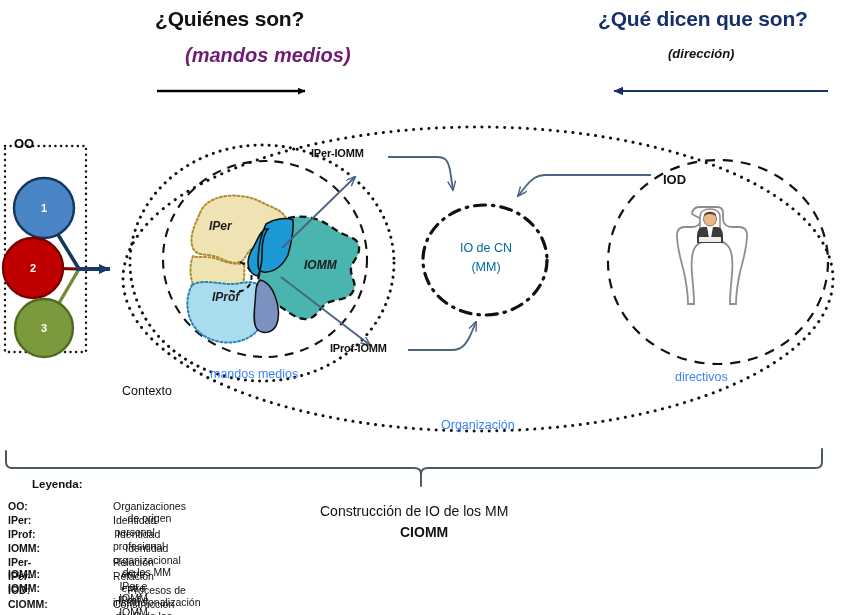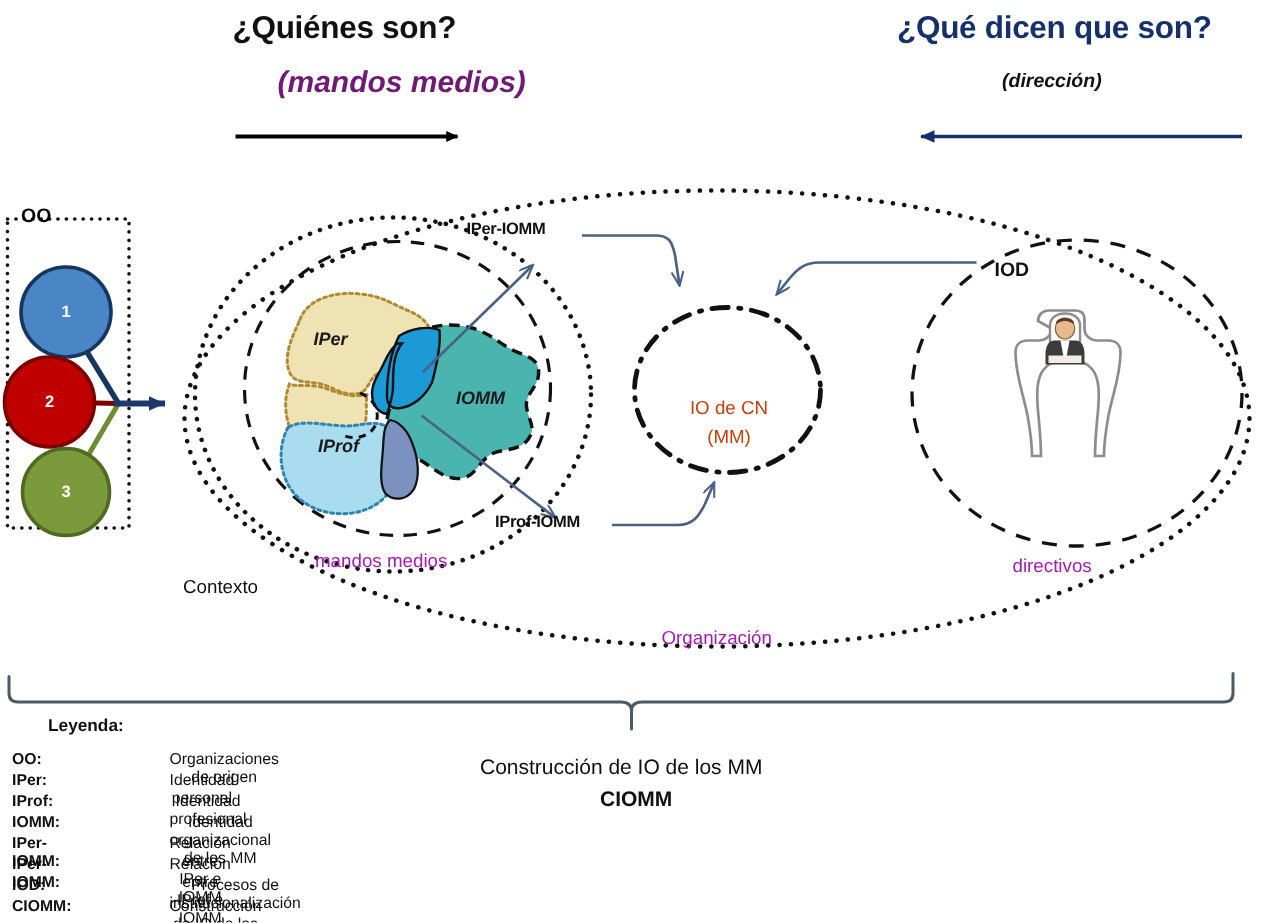--- a/index.html
+++ b/index.html
@@ -59,23 +59,23 @@
     font-weight: bold;
     font-style: italic;
     color: #111111;
   }
 
   
   .lbl-oo     { font-size: 13px; font-weight: bold; }
   .lbl-blob   { font-size: 12px; font-weight: bold; color: #1b1b1b; font-style: italic; }
   .lbl-rel    { font-size: 11px; font-weight: bold; color: #111111; letter-spacing: -0.2px;}
   .lbl-iod    { font-size: 13px; font-weight: bold; color: #111111; }
-  .lbl-ring   { font-size: 12.5px; color: #a21caf; }
+  .lbl-ring   { font-size: 12.5px; color: #3b82f6; }
   .lbl-ctx    { font-size: 12.5px; color: #111111; }
-  .lbl-core   { font-size: 12.5px; color: #c2410c; text-align: center; margin-top: 24px; }
+  .lbl-core   { font-size: 12.5px; color: #0369a1; text-align: center; }
   .lbl-num    { font-size: 11px; font-weight: bold; color: #ffffff; }
 
   
   .bottom-title { font-size: 14px; color: #111111; }
   .bottom-acr   { font-size: 14px; font-weight: bold; color: #111111; }
   .leg-title    { font-size: 11.5px; font-weight: bold; color: #111111; }
   .leg-key      { font-size: 10.5px; font-weight: bold; color: #111111; }
   .leg-val      { font-size: 10.5px; color: #111111; }
   #legend-table { position: absolute; left: 8px; top: 500px; }
   #legend-table .row { height: 14px; position: relative; }

